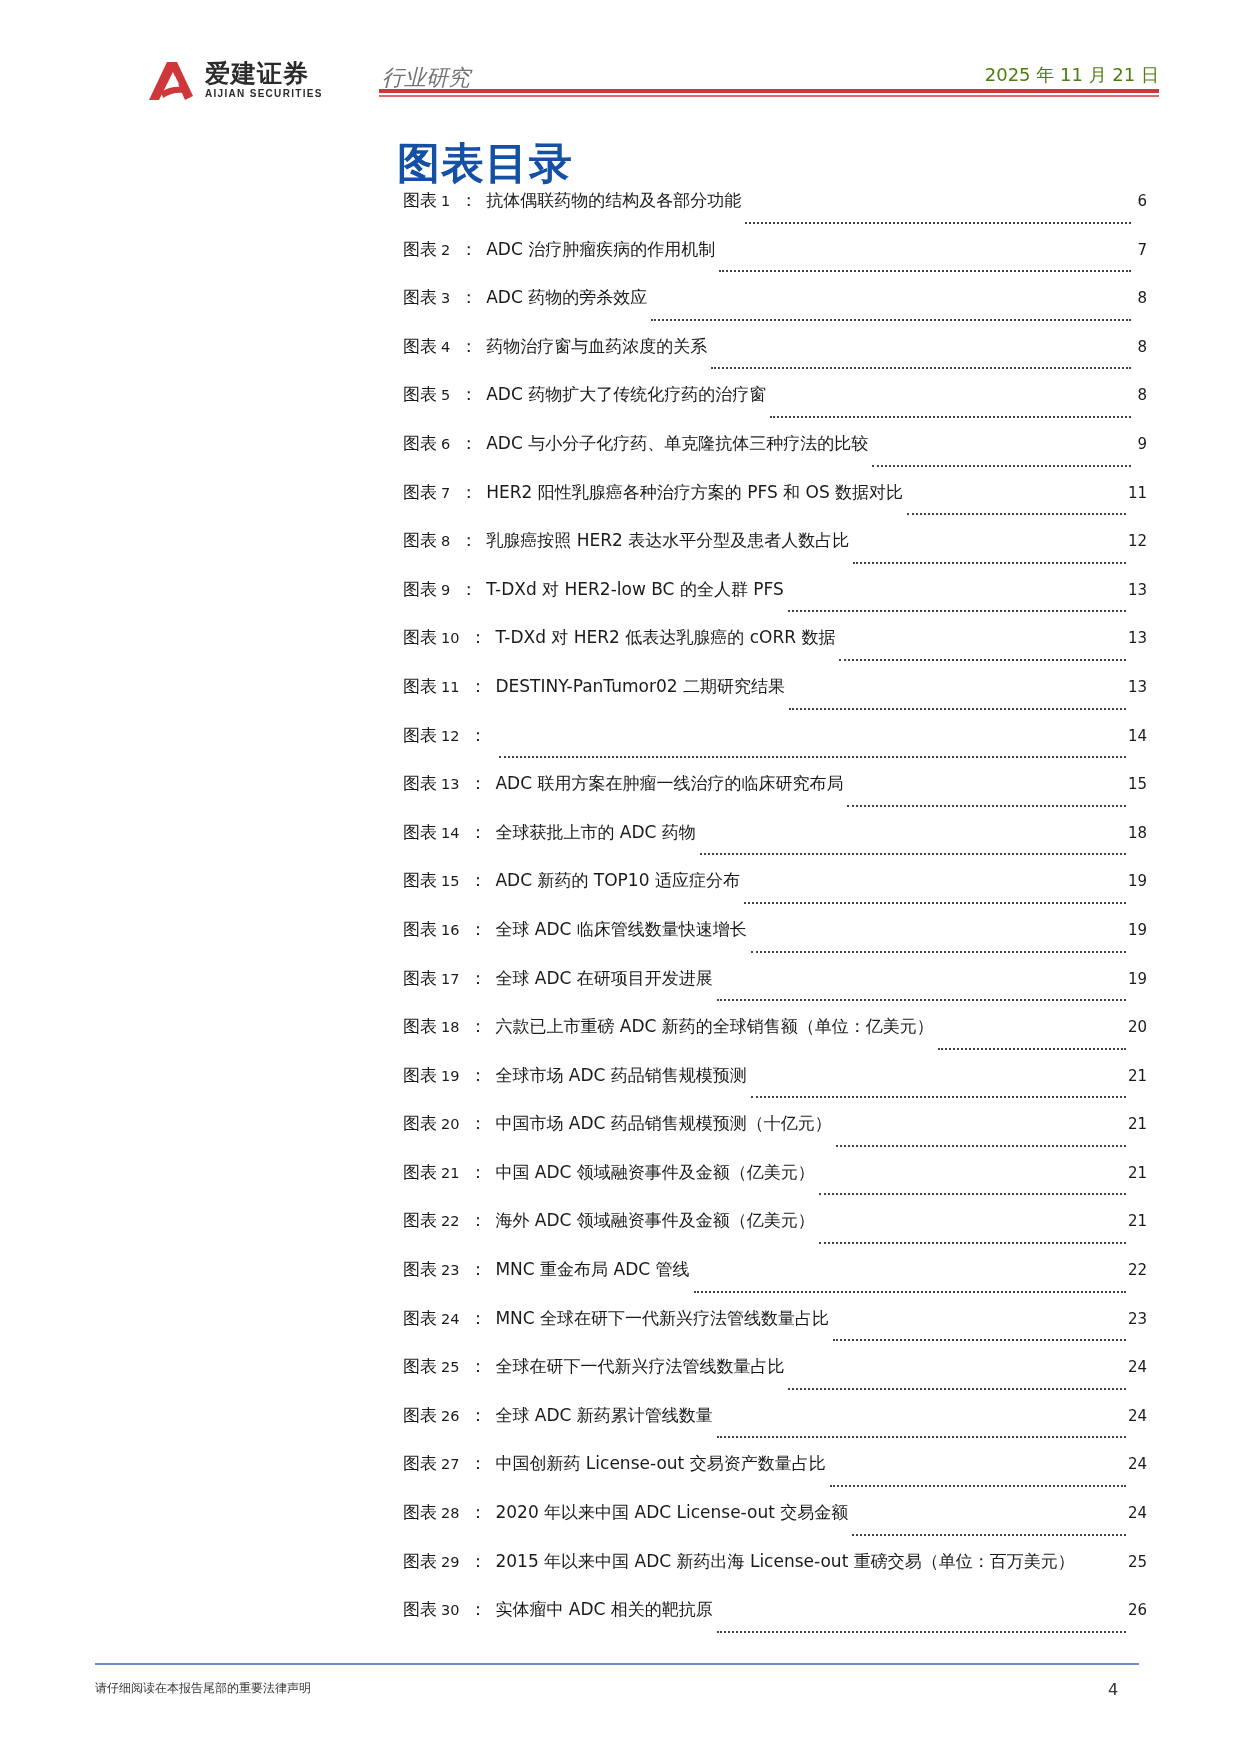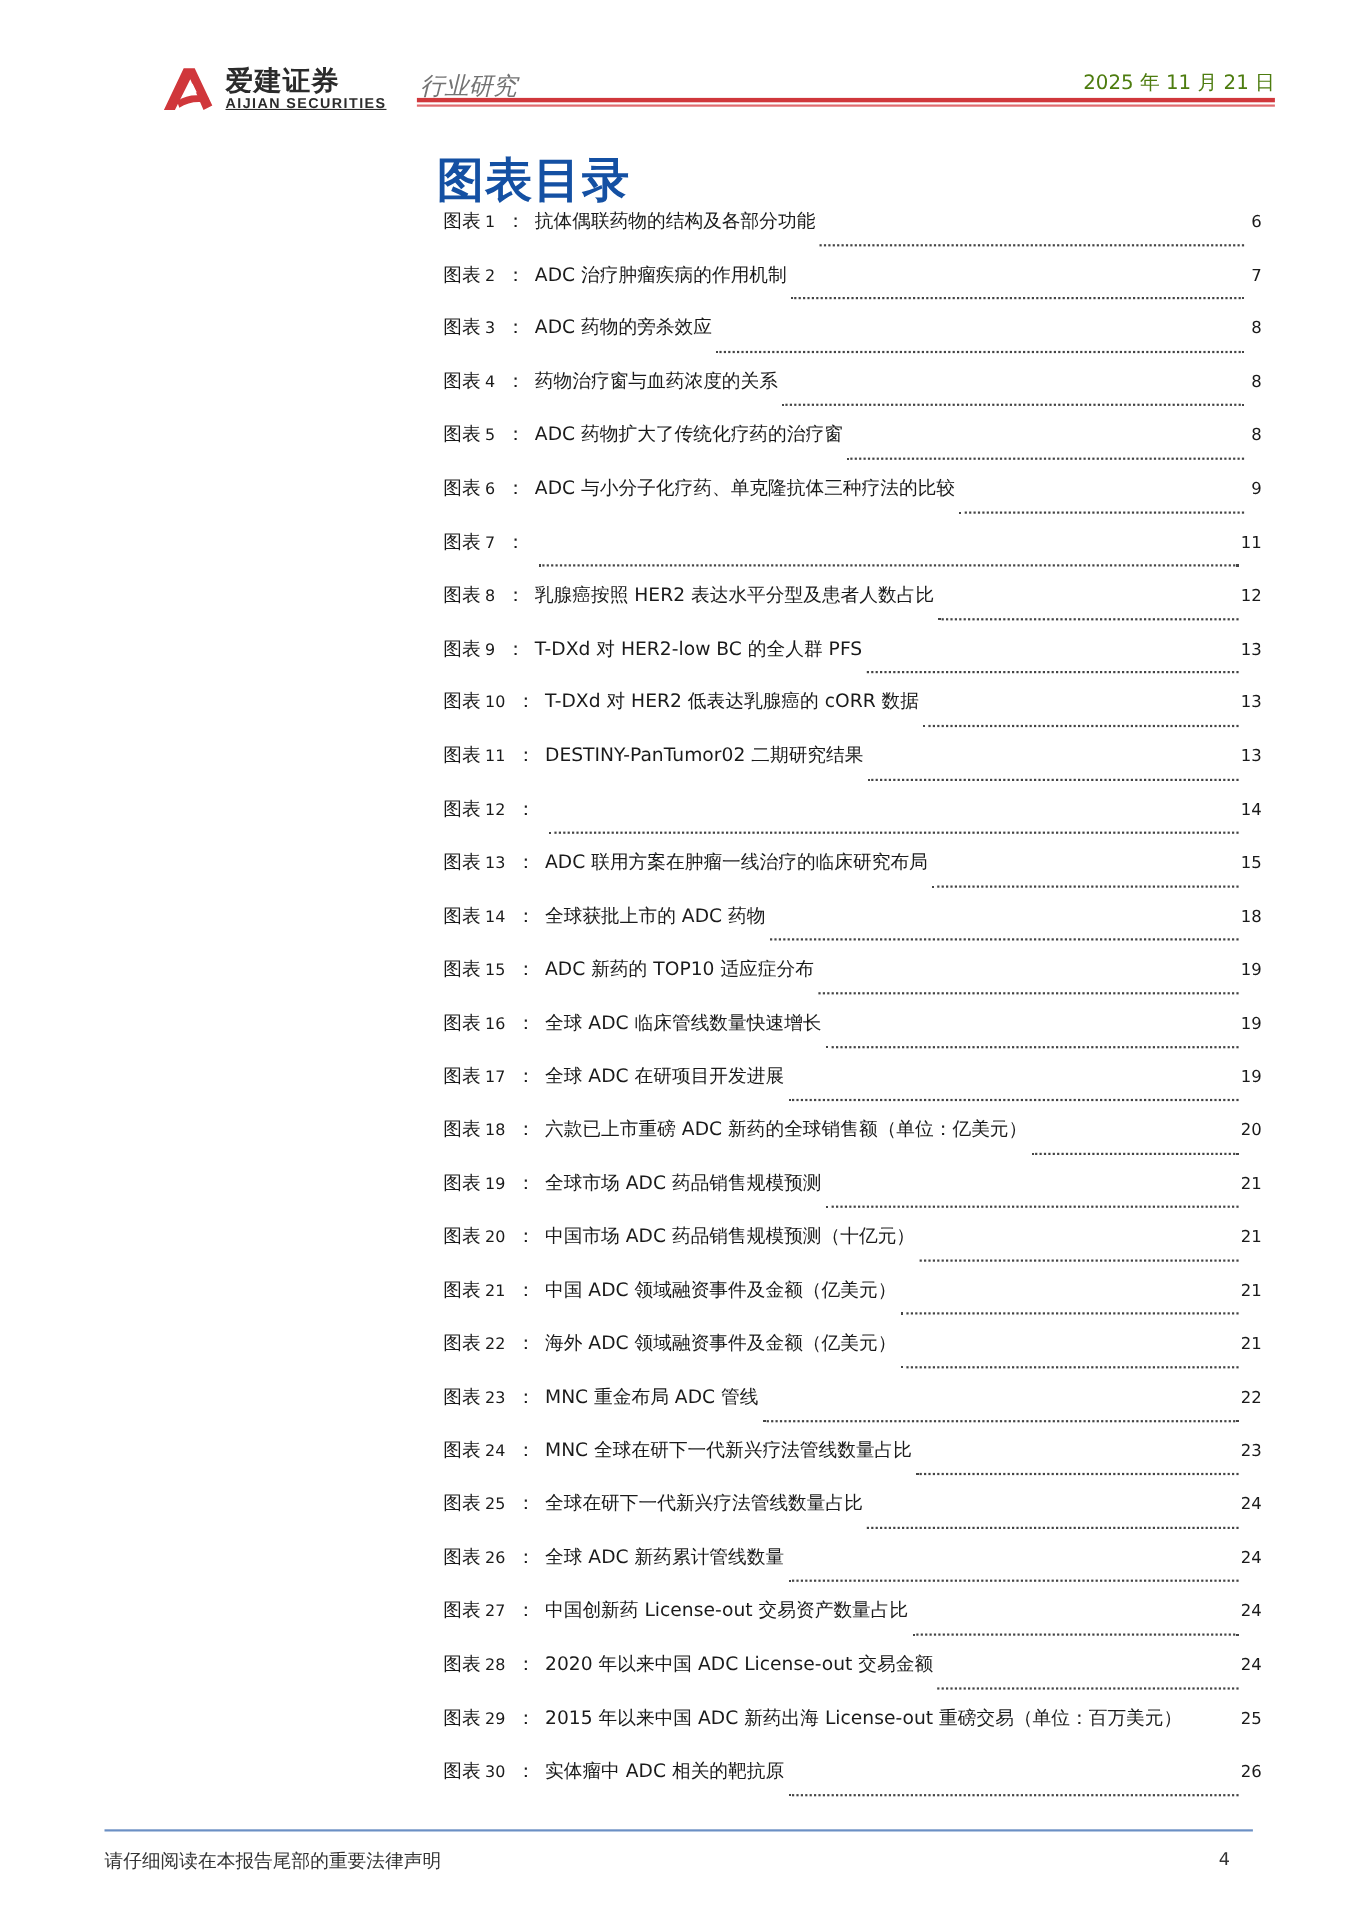--- a/index.html
+++ b/index.html
@@ -15,23 +15,22 @@
     }
     .logo {
       position: absolute; left: 106px; top: 58px; display: flex; align-items: center;
     }
     .logo-mark { width: 52px; height: 44px; }
     .logo-text { margin-left: 8px; display: flex; flex-direction: column; }
     .logo-cn {
       font-size: 25px; font-weight: bold; color: #2b2b2b; letter-spacing: 1px; line-height: 28px;
     }
     .logo-en {
-      font-size: 13px; font-weight: bold; color: #2b2b2b; letter-spacing: 1.3px; line-height: 12px;
+      font-size: 10px; font-weight: bold; color: #2b2b2b; letter-spacing: 1.3px; line-height: 12px;
       font-family: "Liberation Sans", sans-serif;
-      text-decoration: underline;
     }
     .section-label {
       position: absolute; left: 343px; top: 63px; font-size: 22px; color: #737373; font-style: italic;
     }
     .report-date {
       position: absolute; right: 121px; top: 63px; font-size: 18px; color: #4d7c0f;
       font-family: "DejaVu Sans", sans-serif;
     }
     .header-rule {
       position: absolute; left: 340px; top: 89px; width: 780px; height: 8px;
@@ -59,21 +58,21 @@
       color: #333; font-size: 12px; letter-spacing: 1px;
       border-bottom: 2px dotted #444; height: 1px; align-self: flex-end; margin-bottom: 14px;
     }
     .toc-leader.none { border-bottom: none; }
     .toc-page { flex: 0 0 auto; font-size: 15px; text-align: right; min-width: 14px; }
 
     .footer-rule {
       position: absolute; left: 95px; top: 1663px; width: 1044px; height: 2px; background: #6b8fc4;
     }
     .footer-left {
-      position: absolute; left: 95px; top: 1680px; font-size: 17px; color: #333;
+      position: absolute; left: 95px; top: 1680px; font-size: 12px; color: #333;
     }
     .footer-page {
       position: absolute; left: 1108px; top: 1680px; font-size: 16px; color: #333;
     }
   </style>
 </head>
 <body>
 
 <div class="header">
   <div class="logo">
@@ -136,20 +135,21 @@
     <div class="toc-item">
     <span class="toc-label"><span class="lbl-prefix">图表</span><span class="toc-num">6</span></span>
     <span class="toc-colon">：</span>
     <span class="toc-text">ADC 与小分子化疗药、单克隆抗体三种疗法的比较</span>
     <span class="toc-leader"></span>
     <span class="toc-page">9</span>
   </div>
     <div class="toc-item">
     <span class="toc-label"><span class="lbl-prefix">图表</span><span class="toc-num">7</span></span>
     <span class="toc-colon">：</span>
+    <span class="toc-text">HER2 阳性乳腺癌各种治疗方案的 PFS 和 OS 数据对比</span>
     <span class="toc-leader"></span>
     <span class="toc-page">11</span>
   </div>
     <div class="toc-item">
     <span class="toc-label"><span class="lbl-prefix">图表</span><span class="toc-num">8</span></span>
     <span class="toc-colon">：</span>
     <span class="toc-text">乳腺癌按照 HER2 表达水平分型及患者人数占比</span>
     <span class="toc-leader"></span>
     <span class="toc-page">12</span>
   </div>

